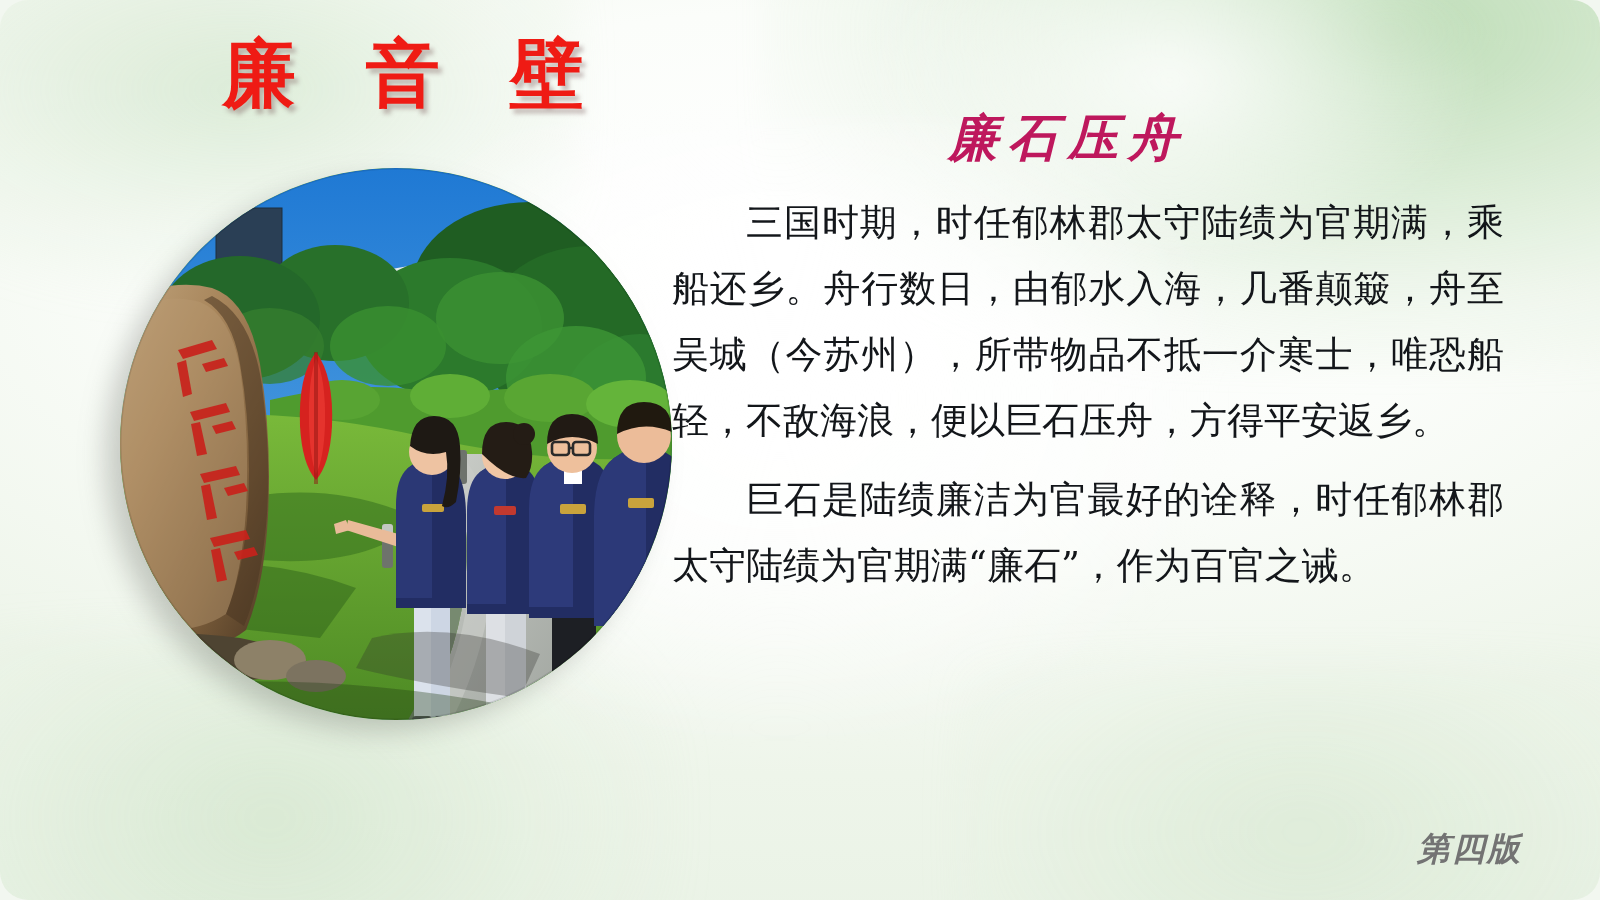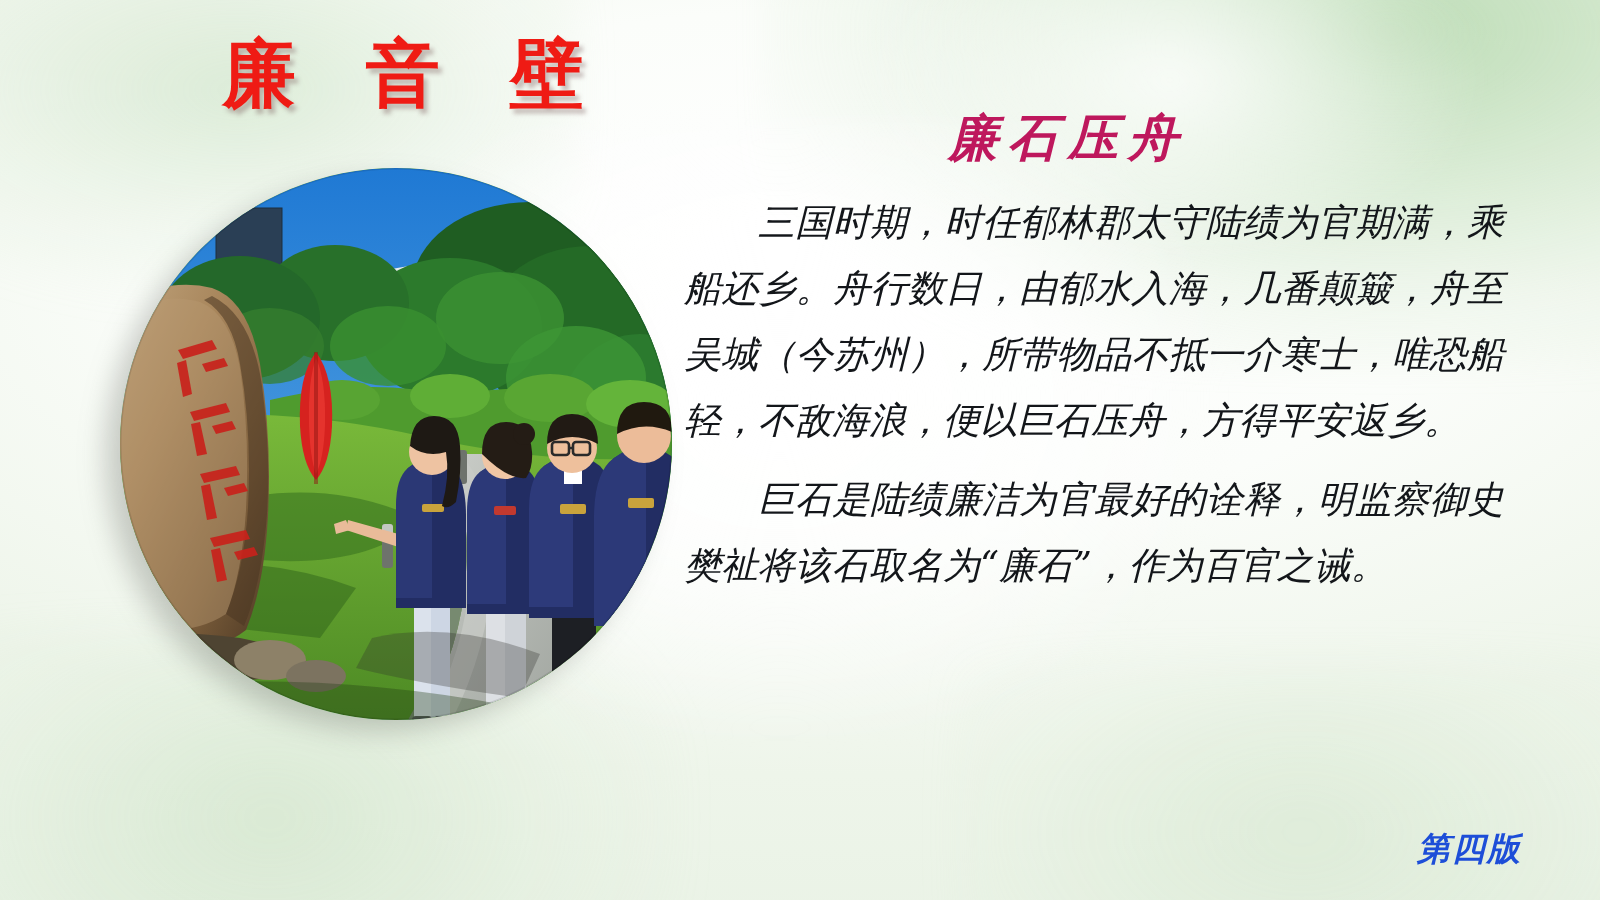--- a/index.html
+++ b/index.html
@@ -1,21 +1,21 @@
 <!DOCTYPE html>
 <html><head>
 <meta charset="utf-8">
 <style>
   html,body{margin:0;padding:0;}
   body{
     width:1600px;height:900px;overflow:hidden;
     font-family:"Liberation Serif","DejaVu Serif",serif;
     background:#f2f7f0;
   }
-  #stage{position:relative;width:1600px;height:900px;overflow:hidden;}
+  #stage{position:relative;width:1600px;height:900px;overflow:hidden;border-radius:28px;}
 
   
   .bg-base{
     position:absolute;inset:0;
     background:
       radial-gradient(115% 85% at 52% 30%, #ffffff 0%, #fbfdfa 34%, #eef5ea 66%, #e7f1e3 100%);
   }
   .bg-wash-tr{
     position:absolute;right:-60px;top:-150px;width:900px;height:520px;
     background:radial-gradient(ellipse at 70% 35%, rgba(150,200,140,.60) 0%, rgba(168,210,158,.38) 32%, rgba(196,224,188,.16) 58%, rgba(255,255,255,0) 78%);
@@ -93,29 +93,29 @@
   }
   #article-body{
     margin-top:22px;
     font-family:"DejaVu Serif","Liberation Serif",serif;
     font-size:37px;color:#13161a;
     line-height:1.78;
     text-align:justify;
     text-justify:inter-character;
     padding-right:8px;
   }
-  #article-body p{margin:0 0 14px 12px;text-indent:2em;font-style:italic;}
+  #article-body p{margin:0 0 14px 0;text-indent:2em;}
   #article-body p:last-child{margin-bottom:0;}
 
   
   #page-mark{
     position:absolute;right:78px;bottom:28px;
     font-family:"DejaVu Serif","Liberation Serif",serif;
     font-size:33px;font-weight:bold;font-style:italic;
-    color:#1d4ed8;letter-spacing:2px;white-space:nowrap;
+    color:#737373;letter-spacing:2px;white-space:nowrap;
   }
 </style>
 </head>
 <body>
 
 <div id="stage">
 
   <div class="bg-base"></div>
   <div class="bg-wash-tl"></div>
   <div class="bg-wash-tr"></div>
@@ -299,19 +299,19 @@
         </g>
       </svg>
     </div>
   </div>
 
 
   <div id="article">
     <div id="article-title">廉石压舟</div>
     <div id="article-body">
       <p>三国时期，时任郁林郡太守陆绩为官期满，乘船还乡。舟行数日，由郁水入海，几番颠簸，舟至吴城（今苏州），所带物品不抵一介寒士，唯恐船轻，不敌海浪，便以巨石压舟，方得平安返乡。</p>
-      <p>巨石是陆绩廉洁为官最好的诠释，明监察御史樊祉将该石取名为“廉石”，作为百官之诫。</p>
+      <p>巨石是陆绩廉洁为官最好的诠释，时任郁林郡太守陆绩为官期满“廉石”，作为百官之诫。</p>
     </div>
   </div>
 
   <div id="page-mark">第四版</div>
 
 </div>
 
 </body></html>

